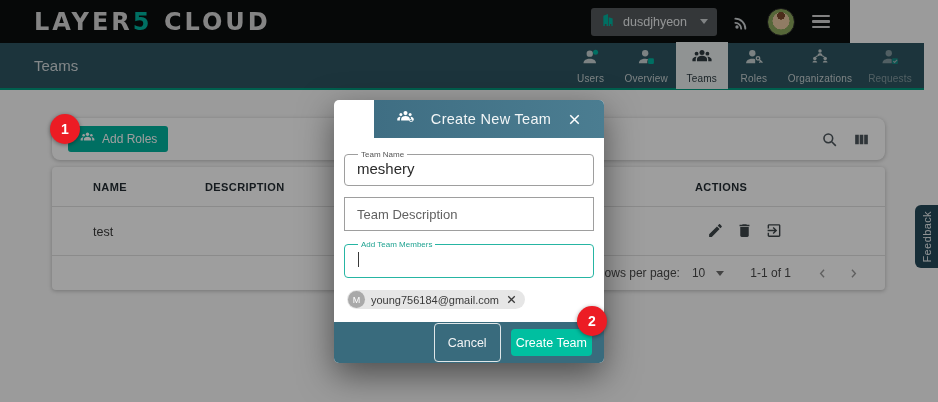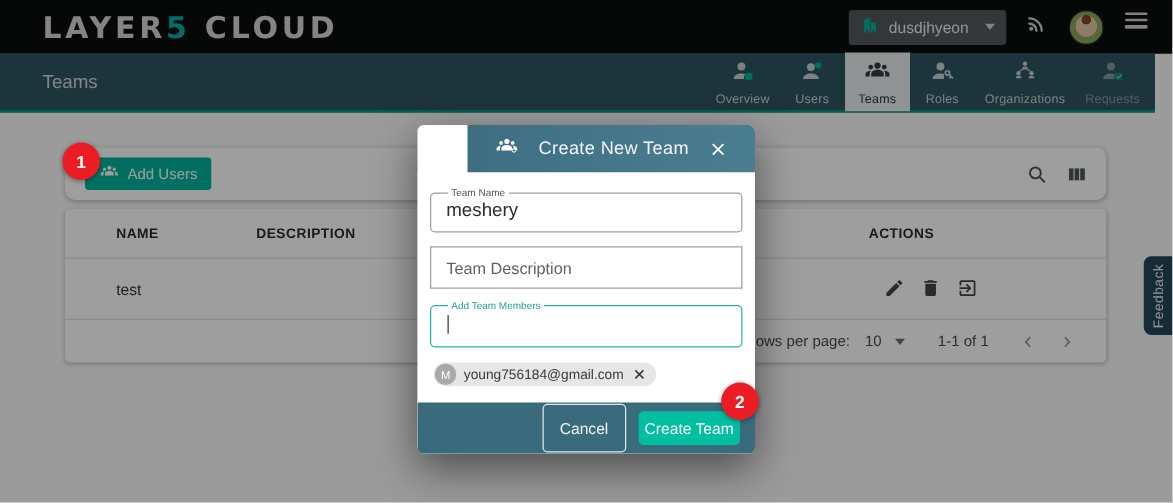--- a/index.html
+++ b/index.html
@@ -1,26 +1,26 @@
 <!DOCTYPE html>
 <html><head>
 <meta charset="utf-8">
 <style>
   * { margin:0; padding:0; box-sizing:border-box; }
   html,body { width:938px; height:402px; }
   body { font-family:"Liberation Sans", sans-serif; background:#fff; }
   .app { position:relative; width:938px; height:402px; overflow:hidden; background:#fafafa; }
 
   
-  .topbar { position:absolute; left:0; top:0; width:938px; height:43px; background:#0b0d0d;
+  .topbar { position:absolute; left:0; top:0; width:850px; height:43px; background:#0b0d0d;
     display:flex; align-items:center; justify-content:space-between; padding:0 18px 0 34px; z-index:2; }
   .logo { font-family:"DejaVu Sans", sans-serif; font-weight:800; font-size:24px; letter-spacing:3px;
     color:#d6d6d6; white-space:nowrap; }
   .logo .five { color:#00B39F; }
-  .topbar-right { display:flex; align-items:flex-start; gap:15px; }
+  .topbar-right { display:flex; align-items:center; gap:15px; }
   .account-btn { display:flex; align-items:center; gap:7px; background:#54595c; border:none;
     border-radius:3px; height:28px; padding:0 9px; min-width:114px; cursor:pointer; }
   .account-btn span { color:#eceff0; font-size:12.5px; }
   .caret { width:0; height:0; border-left:4px solid transparent; border-right:4px solid transparent;
     border-top:5px solid #cfd4d6; margin-left:6px; }
   .avatar { width:28px; height:28px; border-radius:50%;
     background: radial-gradient(circle at 50% 26%, #7b4a2d 0 16%, rgba(0,0,0,0) 17%),
                 radial-gradient(circle at 50% 46%, #e8c9a2 0 44%, #8ba75c 45%);
     border:1px solid #2a2a2a; }
   .hamburger { display:flex; flex-direction:column; gap:3px; cursor:pointer; padding:2px; }
@@ -142,36 +142,36 @@
         </div>
     </div>
   </header>
 
   <nav class="subbar">
     <div class="page-title">Teams</div>
     <div class="tabs">
       <div class="tab">
         <span>
           <svg viewBox="0 0 24 24" width="20" height="20">
+              <circle cx="10.5" cy="8" r="3.8" fill="#c9d2d4"></circle>
+              <path d="M3 19.5c0-3.5 3.4-5.3 7.5-5.3s7.5 1.8 7.5 5.3H3z" fill="#c9d2d4"></path>
+              <circle cx="17.5" cy="6.3" r="3" fill="#00B39F"></circle>
+            </svg>
+        </span>
+        <span class="tab-label">Users</span>
+      </div>
+      <div class="tab">
+        <span>
+          <svg viewBox="0 0 24 24" width="20" height="20">
               <circle cx="11" cy="7.5" r="3.8" fill="#c9d2d4"></circle>
               <path d="M3.5 19.5c0-3.5 3.4-5.3 7.5-5.3 1.4 0 2.7.2 3.8.6-1 .9-1.3 2-1.3 3.2v1.5H3.5z" fill="#c9d2d4"></path>
               <rect x="14.5" y="13.5" width="7" height="7" rx="1.5" fill="#00B39F"></rect>
             </svg>
         </span>
         <span class="tab-label">Overview</span>
-      </div>
-      <div class="tab">
-        <span>
-          <svg viewBox="0 0 24 24" width="20" height="20">
-              <circle cx="10.5" cy="8" r="3.8" fill="#c9d2d4"></circle>
-              <path d="M3 19.5c0-3.5 3.4-5.3 7.5-5.3s7.5 1.8 7.5 5.3H3z" fill="#c9d2d4"></path>
-              <circle cx="17.5" cy="6.3" r="3" fill="#00B39F"></circle>
-            </svg>
-        </span>
-        <span class="tab-label">Users</span>
       </div>
       <div class="tab active">
         <span>
           <svg viewBox="0 0 24 24" width="22" height="20">
               <circle cx="12" cy="6.5" r="3" fill="#2f3b40"></circle>
               <circle cx="5.5" cy="8" r="2.3" fill="#2f3b40"></circle>
               <circle cx="18.5" cy="8" r="2.3" fill="#2f3b40"></circle>
               <path d="M12 10.5c-3 0-6 1.5-6 4V17h12v-2.5c0-2.5-3-4-6-4z" fill="#2f3b40"></path>
               <path d="M4.8 11.6c-2 .4-4.3 1.4-4.3 3.1V17h4v-2.5c0-1.1.4-2.1 1.2-2.9h-.9z" fill="#2f3b40"></path>
               <path d="M19.2 11.6c2 .4 4.3 1.4 4.3 3.1V17h-4v-2.5c0-1.1-.4-2.1-1.2-2.9h.9z" fill="#2f3b40"></path>
@@ -227,21 +227,21 @@
       <span>
         <svg viewBox="0 0 24 24" width="17" height="15" fill="#fff">
             <circle cx="12" cy="6.8" r="2.7"></circle>
             <circle cx="5.8" cy="8.5" r="2"></circle>
             <circle cx="18.2" cy="8.5" r="2"></circle>
             <path d="M12 10.6c-2.9 0-5.8 1.4-5.8 3.9V16.6h11.6v-2.1c0-2.5-2.9-3.9-5.8-3.9z"></path>
             <path d="M4.8 11.5C3 11.9 1 12.9 1 14.5v2.1h3.5v-2.1c0-1 .4-2 1.1-2.8-.3-.1-.5-.2-.8-.2z"></path>
             <path d="M19.2 11.5c1.8.4 3.8 1.4 3.8 3v2.1h-3.5v-2.1c0-1-.4-2-1.1-2.8.3-.1.5-.2.8-.2z"></path>
           </svg>
       </span>
-      <span>Add Users</span>
+      <span>Add Roles</span>
     </button>
     <div class="toolbar-icons">
       <button class="icon-btn">
         <svg viewBox="0 0 24 24" width="19" height="19" fill="none" stroke="#4d565c" stroke-width="2">
             <circle cx="10.5" cy="10.5" r="5.5"></circle>
             <path d="M14.8 14.8L20 20"></path>
           </svg>
       </button>
       <button class="icon-btn">
         <svg viewBox="0 0 24 24" width="19" height="19" fill="#4d565c">

